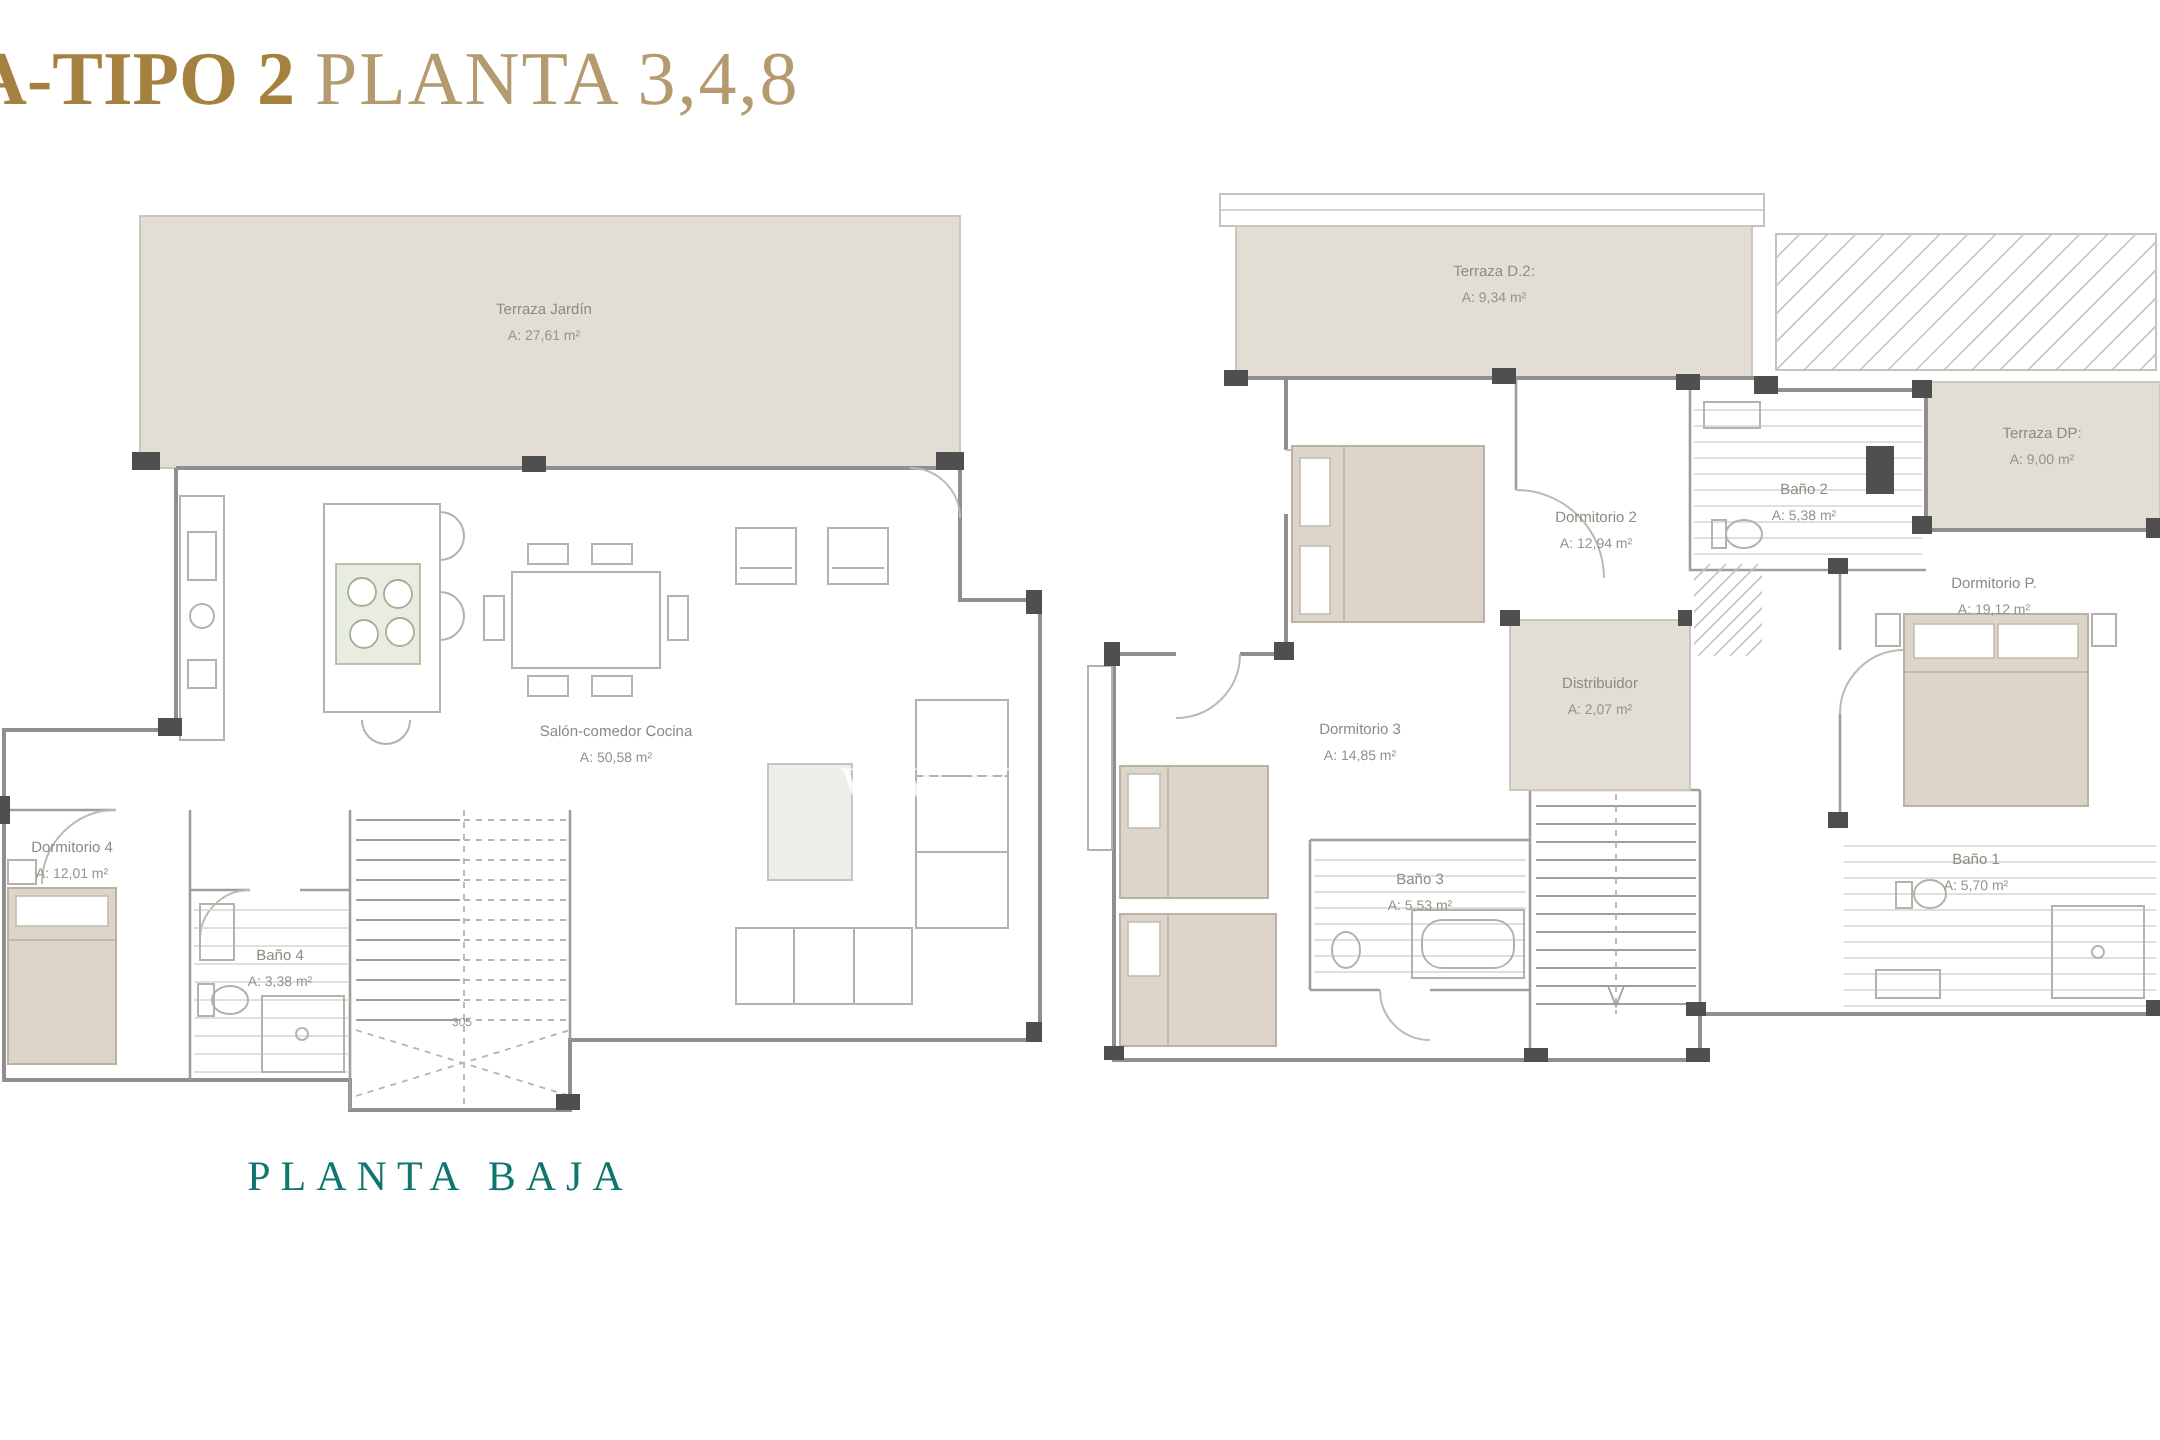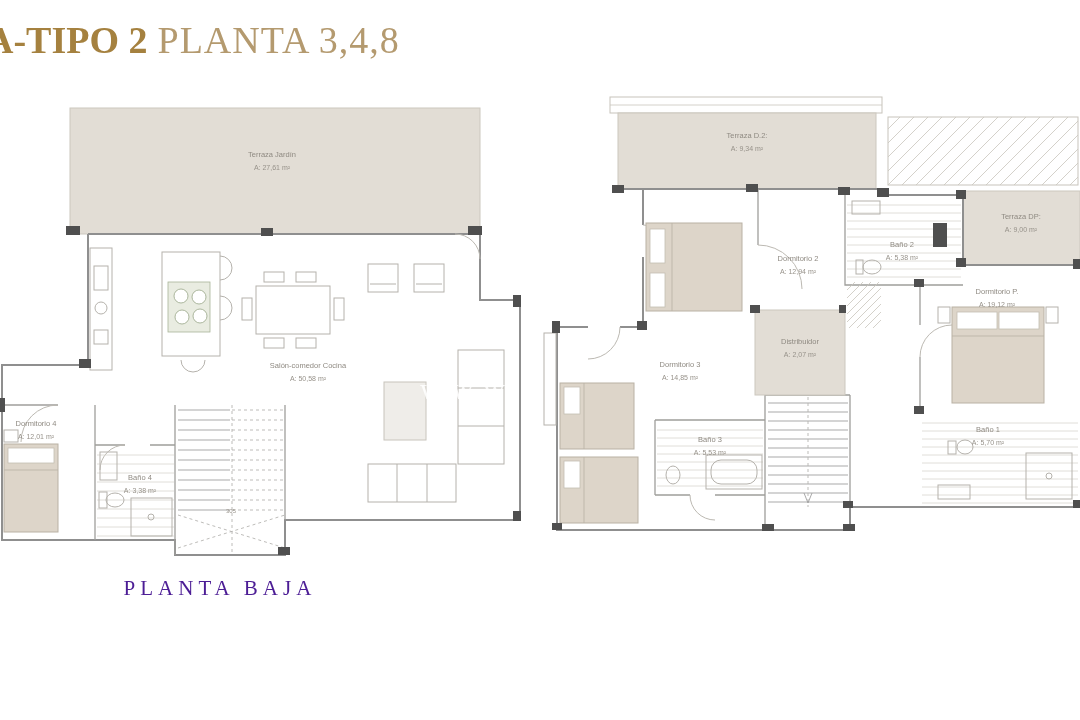--- a/index.html
+++ b/index.html
@@ -2,21 +2,21 @@
 <html><head>
 <meta charset="utf-8">
 <style>
   html,body{margin:0;padding:0;background:#fff;}
   #canvas{position:relative;width:1080px;height:720px;background:#ffffff;overflow:hidden;
           font-family:"Liberation Sans",sans-serif;}
   .title{position:absolute;top:18px;left:-14px;white-space:nowrap;
          font-family:"Liberation Serif",serif;font-size:38px;color:#b49a6f;letter-spacing:1px;}
   .title .bold{color:#a5813f;font-weight:bold;margin-right:10px;letter-spacing:0;}
   .caption{position:absolute;top:576px;width:320px;text-align:center;
-           font-family:"Liberation Serif",serif;font-size:21px;letter-spacing:5px;color:#4c1d95;}
+           font-family:"Liberation Serif",serif;font-size:21px;letter-spacing:5px;color:#0f766e;}
   .watermark{position:absolute;left:420px;top:330px;width:380px;pointer-events:none;
              font-family:"Liberation Serif",serif;font-size:30px;letter-spacing:10px;
              color:rgba(255,255,255,0.85);margin-top:42px;}
   svg{position:absolute;overflow:hidden;}
   .wall{stroke:#8f8f8f;stroke-width:2;fill:none;}
   .iwall{stroke:#9f9e9b;stroke-width:1.3;fill:none;}
   .arc{stroke:#bcb9b2;stroke-width:1;fill:none;}
   .furn{stroke:#b5b2ac;stroke-width:1;fill:#ffffff;}
   .furnl{stroke:#b5b2ac;stroke-width:1;fill:none;}
   .terr{fill:#e2ddd5;stroke:#ccc7be;stroke-width:1;}

